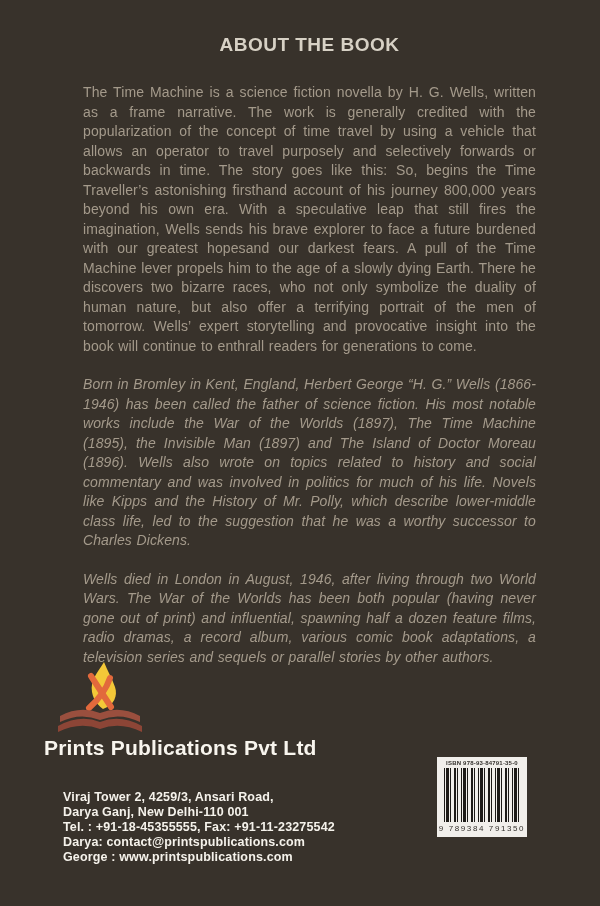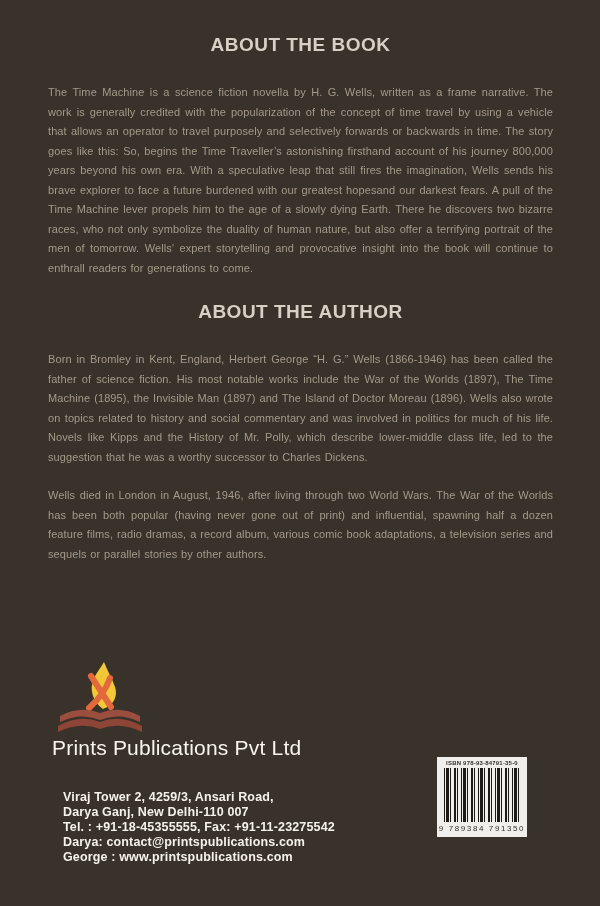--- a/index.html
+++ b/index.html
@@ -5,54 +5,54 @@
   html, body { margin: 0; padding: 0; }
   body {
     width: 600px; height: 906px;
     background: #38322b;
     position: relative;
     overflow: hidden;
     font-family: "Liberation Sans", sans-serif;
     -webkit-font-smoothing: antialiased;
   }
   .content {
-    padding: 34px 47px 0 48px;
+    padding: 34px 47px 0 66px;
   }
   .section-heading {
     color: #d7d1c5;
     font-size: 19px;
     font-weight: bold;
     text-align: center;
     letter-spacing: 0.5px;
     margin: 0 0 27px 0;
   }
   .section-heading.author { margin-top: 23px; }
   .body-text {
     color: #a49a8b;
-    font-size: 11px;
+    font-size: 14px;
     line-height: 19.5px;
     text-align: justify;
     letter-spacing: 0.1px;
     word-spacing: 0.6px;
-    margin: 0;
+    margin: 17px;
   }
-  .body-text + .body-text { margin-top: 19px; }
+  .body-text + .body-text { margin-top: 19px; font-style: italic; }
 
   
   .logo {
     position: absolute;
     left: 58px; top: 662px;
     width: 84px; height: 74px;
   }
   .publisher-name {
     position: absolute;
-    left: 52px; top: 736px;
+    left: 44px; top: 736px;
     color: #f8f5ee;
     font-size: 21px;
-    font-weight: normal;
+    font-weight: bold;
     letter-spacing: 0.2px;
     white-space: nowrap;
   }
   .publisher-address {
     position: absolute;
     left: 63px; top: 790px;
     color: #f5f2eb;
     font-size: 12.5px;
     font-weight: bold;
     line-height: 14.9px;
@@ -94,21 +94,20 @@
     overflow: hidden;
   }
 </style>
 </head>
 <body>
 
 <div class="content">
   <h1 class="section-heading">ABOUT THE BOOK</h1>
   <p class="body-text">The Time Machine is a science fiction novella by H. G. Wells, written as a frame narrative. The work is generally credited with the popularization of the concept of time travel by using a vehicle that allows an operator to travel purposely and selectively forwards or backwards in time. The story goes like this: So, begins the Time Traveller’s astonishing firsthand account of his journey 800,000 years beyond his own era. With a speculative leap that still fires the imagination, Wells sends his brave explorer to face a future burdened with our greatest hopesand our darkest fears. A pull of the Time Machine lever propels him to the age of a slowly dying Earth. There he discovers two bizarre races, who not only symbolize the duality of human nature, but also offer a terrifying portrait of the men of tomorrow. Wells’ expert storytelling and provocative insight into the book will continue to enthrall readers for generations to come.</p>
 
-  <h1 class="section-heading author">ABOUT THE AUTHOR</h1>
   <p class="body-text">Born in Bromley in Kent, England, Herbert George “H. G.” Wells (1866-1946) has been called the father of science fiction. His most notable works include the War of the Worlds (1897), The Time Machine (1895), the Invisible Man (1897) and The Island of Doctor Moreau (1896). Wells also wrote on topics related to history and social commentary and was involved in politics for much of his life. Novels like Kipps and the History of Mr. Polly, which describe lower-middle class life, led to the suggestion that he was a worthy successor to Charles Dickens.</p>
   <p class="body-text">Wells died in London in August, 1946, after living through two World Wars. The War of the Worlds has been both popular (having never gone out of print) and influential, spawning half a dozen feature films, radio dramas, a record album, various comic book adaptations, a television series and sequels or parallel stories by other authors.</p>
 </div>
 
 <div class="logo">
   <svg width="84" height="74" viewBox="0 0 84 74">
 
     <path d="M46 0 C40 10 32 18 34 30 C35.5 39 42 45 45 47 C56 43 60 34 57 25 C54 16 49 8 46 0 Z" fill="#f3c838"></path>
 
     <path d="M33 14 L53 45" stroke="#e2693c" stroke-width="6" stroke-linecap="round" fill="none"></path>
@@ -119,21 +118,21 @@
 
     <path d="M0 64 Q22 52 42 60 L42 67 Q22 59 0 70 Z" fill="#8c4536"></path>
     <path d="M84 64 Q62 52 42 60 L42 67 Q62 59 84 70 Z" fill="#8c4536"></path>
   </svg>
 </div>
 
 <div class="publisher-name">Prints Publications Pvt Ltd</div>
 
 <div class="publisher-address">
   <div>Viraj Tower 2, 4259/3, Ansari Road,</div>
-  <div>Darya Ganj, New Delhi-110 007</div>
+  <div>Darya Ganj, New Delhi-110 001</div>
   <div>Tel. : +91-18-45355555, Fax: +91-11-23275542</div>
   <div>Darya: contact@printspublications.com</div>
   <div>George : www.printspublications.com</div>
 </div>
 
 <div class="barcode">
   <div class="barcode-isbn">ISBN 978-93-84791-35-0</div>
   <div class="barcode-bars"></div>
   <div class="barcode-digits">9 789384 791350</div>
 </div>

